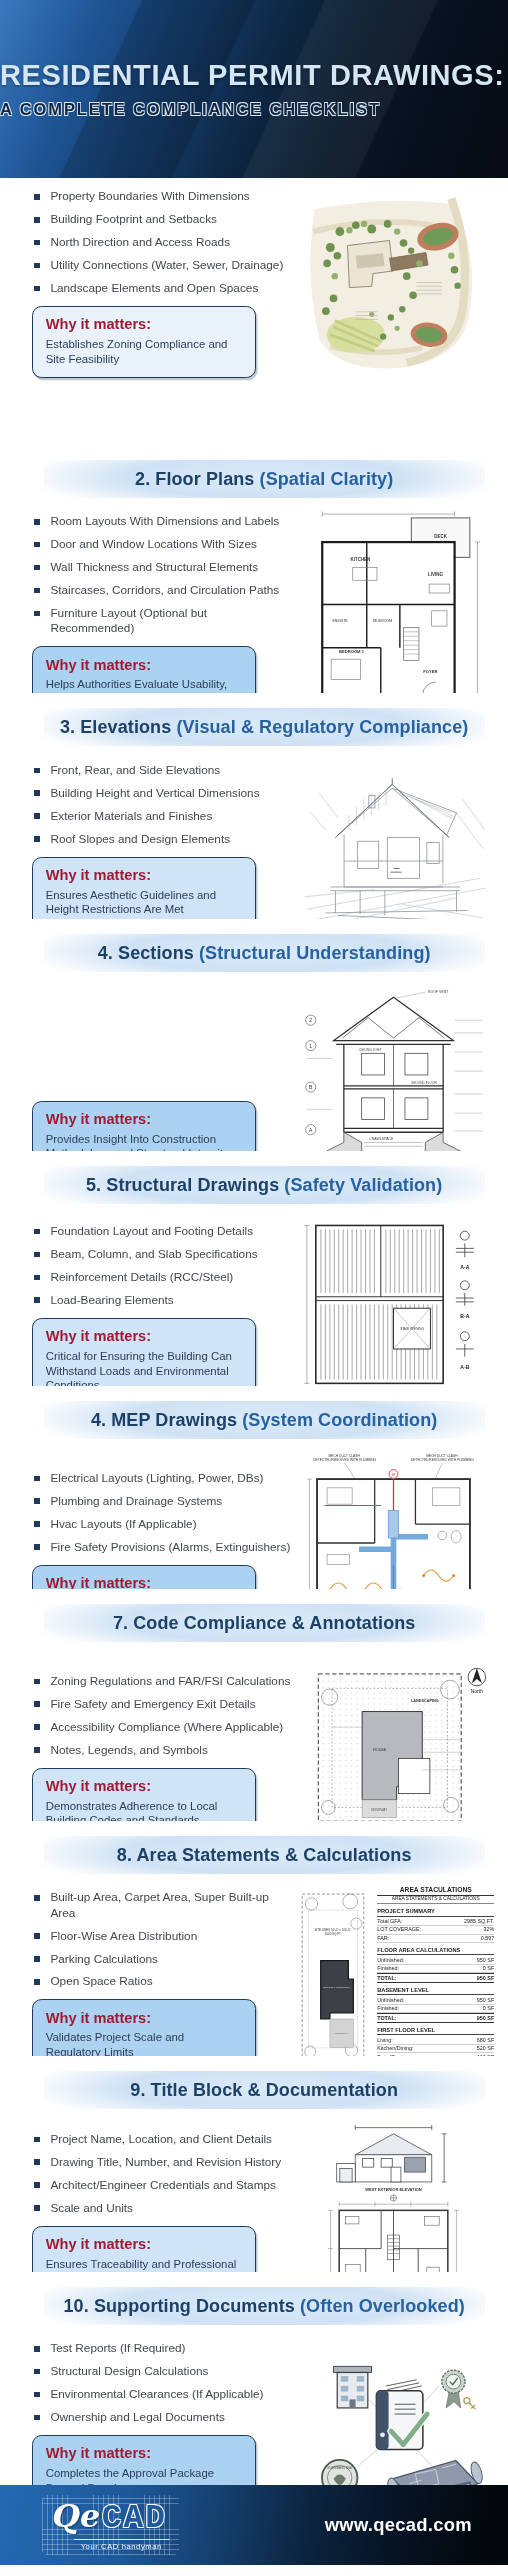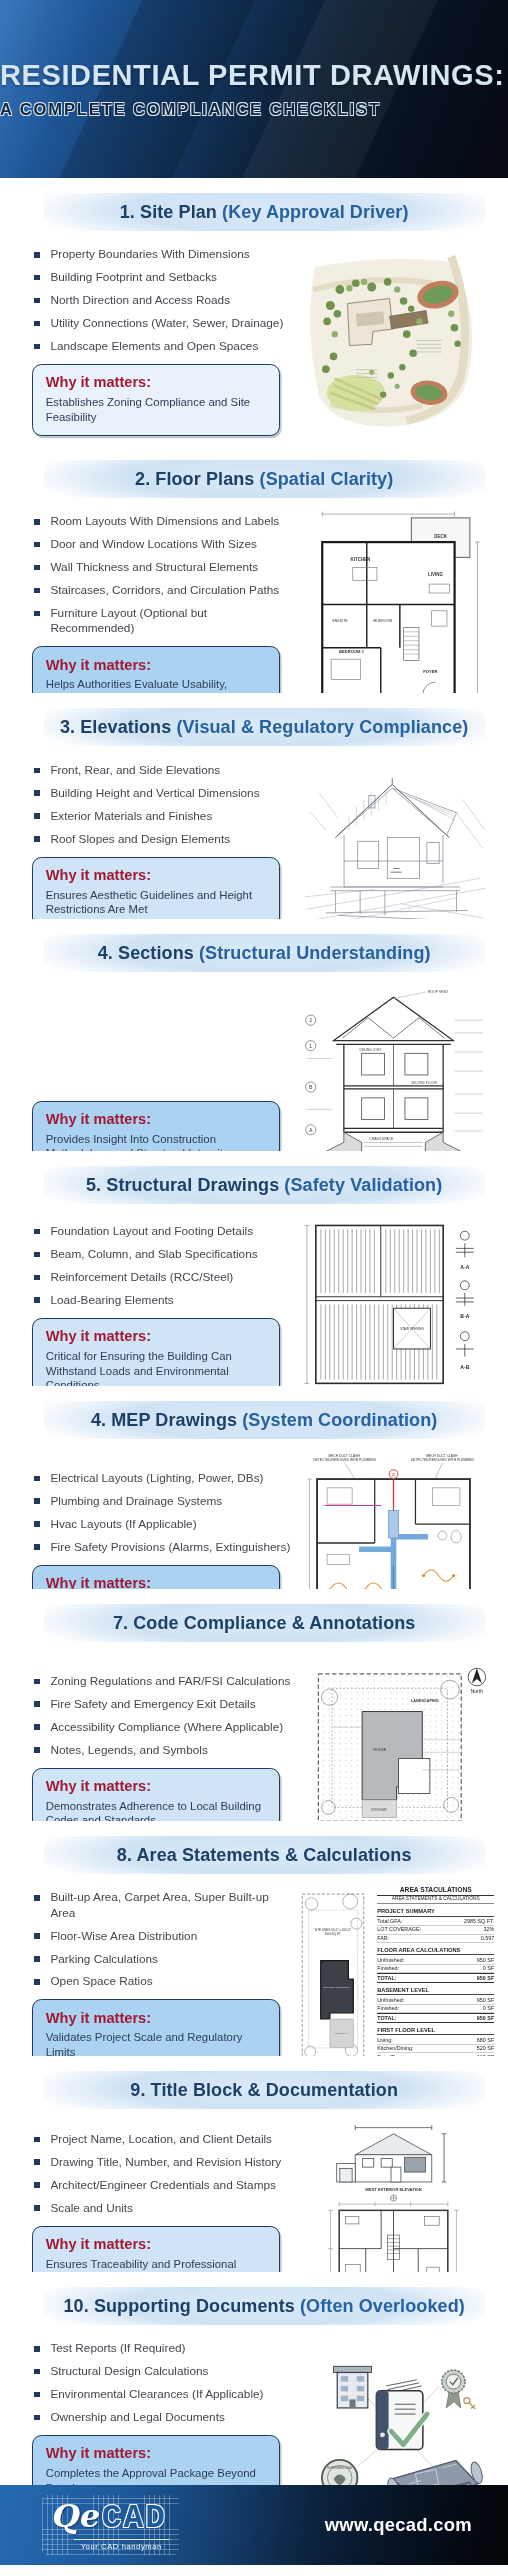--- a/index.html
+++ b/index.html
@@ -25,21 +25,21 @@
   .sec { padding:0 12.7px 0 32px; overflow:hidden; }
   .band { margin:15.3px auto 5.1px; width:95%; text-align:center; padding:9px 0 7.6px;
     background:radial-gradient(55% 95% at 50% 45%, #d9eaf8 0%, #cfe2f4 58%, rgba(255,255,255,0) 100%); }
   .h2 { font-size:18px; font-weight:bold; color:#1d4067; letter-spacing:0.1px; }
   .h2 .paren { color:#27619f; }
   .row { display:flex; align-items:flex-end; }
   .left { flex:1; padding-top:3.8px; }
   ul.blist { list-style:none; }
   .blist li { position:relative; padding-left:18.4px; margin:7.6px 0; font-size:11.8px; color:#42474e; line-height:1.3; }
   .blist li::before { content:""; position:absolute; left:1.9px; top:4.5px; width:5.7px; height:5.7px; background:#20395c; }
-  .why { margin-top:9.5px; width:248px; border:1.6px solid #1d3a5f; border-radius:9.5px;
+  .why { margin-top:9.5px; width:224px; border:1.6px solid #1d3a5f; border-radius:9.5px;
     padding:9.5px 12.7px 10.8px; box-shadow:1.6px 2.2px 0 rgba(29,58,95,.28); }
   .why h3 { font-size:14.6px; font-weight:bold; color:#a11a33; margin-bottom:4.5px; }
   .why p { font-size:11.4px; color:#2b3c59; line-height:1.3; }
   .fill-a { background:#e9f2fb; }
   .fill-b { background:#abd2f0; }
   .fill-c { background:#cfe4f6; }
   .fig { width:205px; display:flex; align-items:flex-start; justify-content:center; padding-top:5.1px; }
   .fig svg { display:block; }
   .fig8 { flex-direction:row; gap:3.8px; }
 
@@ -79,23 +79,20 @@
 </style>
 </head>
 <body>
 
 <header class="hero">
   <div class="hero-title">RESIDENTIAL PERMIT DRAWINGS:</div>
   <div class="hero-sub">A COMPLETE COMPLIANCE CHECKLIST</div>
 </header>
 
 <section class="sec s1">
-  <div class="band">
-    <h2 class="h2"><span>1. Site Plan</span> <span class="paren">(Key Approval Driver)</span></h2>
-  </div>
   <div class="row">
     <div class="left">
       <ul class="blist">
         <li>Property Boundaries With Dimensions</li>
         <li>Building Footprint and Setbacks</li>
         <li>North Direction and Access Roads</li>
         <li>Utility Connections (Water, Sewer, Drainage)</li>
         <li>Landscape Elements and Open Spaces</li>
       </ul>
       <div class="why fill-a">

